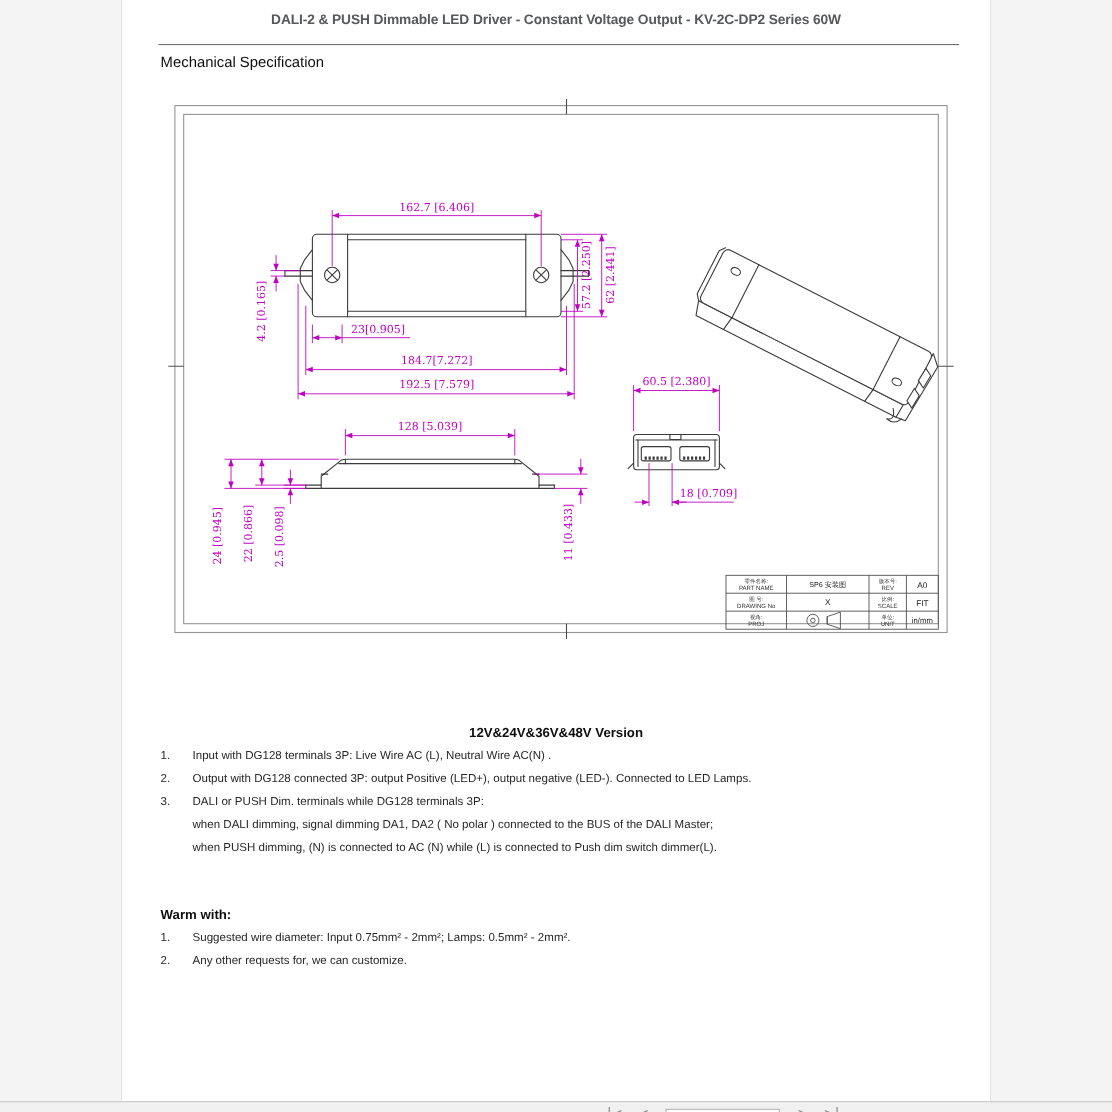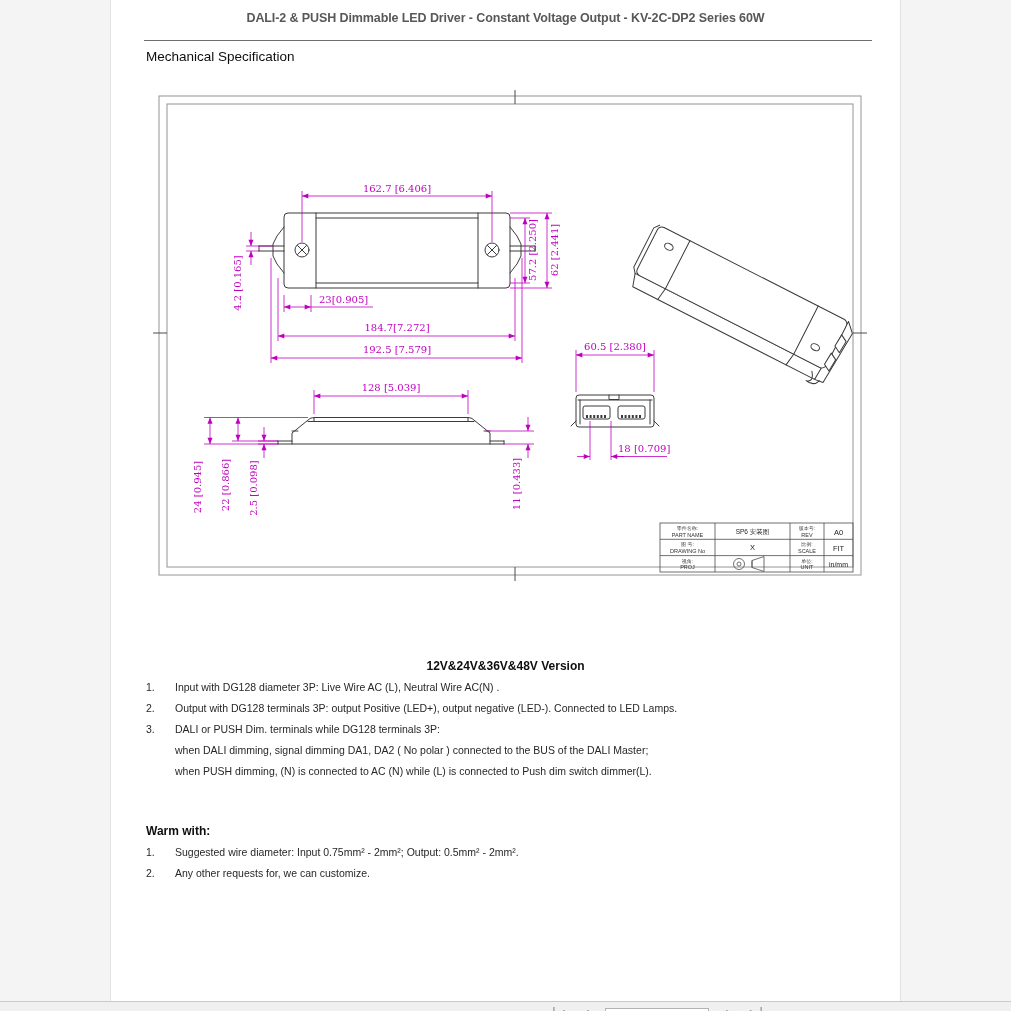--- a/index.html
+++ b/index.html
@@ -262,45 +262,45 @@
         <text class="tbt-en" x="806" y="569" text-anchor="middle">UNIT</text>
         <text class="tbt-val" x="837.5" y="566.5" text-anchor="middle" style="font-size:7px">in/mm</text>
       </g>
     </svg>
 
     <div class="caption">12V&amp;24V&amp;36V&amp;48V Version</div>
 
     <div class="notes">
       <div class="note-row">
         <span class="note-num">1.</span>
-        <span>Input with DG128 diameter 3P: Live Wire AC (L), Neutral Wire AC(N) .</span>
+        <span>Input with DG128 terminals 3P: Live Wire AC (L), Neutral Wire AC(N) .</span>
       </div>
       <div class="note-row">
         <span class="note-num">2.</span>
-        <span>Output with DG128 terminals 3P: output Positive (LED+), output negative (LED-). Connected to LED Lamps.</span>
+        <span>Output with DG128 connected 3P: output Positive (LED+), output negative (LED-). Connected to LED Lamps.</span>
       </div>
       <div class="note-row">
         <span class="note-num">3.</span>
         <span>DALI or PUSH Dim. terminals while DG128 terminals 3P:</span>
       </div>
       <div class="note-row">
         <span class="note-num"></span>
         <span>when DALI dimming, signal dimming DA1, DA2 ( No polar ) connected to the BUS of the DALI Master;</span>
       </div>
       <div class="note-row">
         <span class="note-num"></span>
         <span>when PUSH dimming, (N) is connected to AC (N) while (L) is connected to Push dim switch dimmer(L).</span>
       </div>
     </div>
 
     <div class="warm-heading">Warm with:</div>
     <div class="warm-items">
       <div class="note-row">
         <span class="note-num">1.</span>
-        <span>Suggested wire diameter: Input 0.75mm² - 2mm²; Output: 0.5mm² - 2mm².</span>
+        <span>Suggested wire diameter: Input 0.75mm² - 2mm²; Lamps: 0.5mm² - 2mm².</span>
       </div>
       <div class="note-row">
         <span class="note-num">2.</span>
         <span>Any other requests for, we can customize.</span>
       </div>
     </div>
   </div>
 
   <div class="toolbar">
     <div class="pager">

